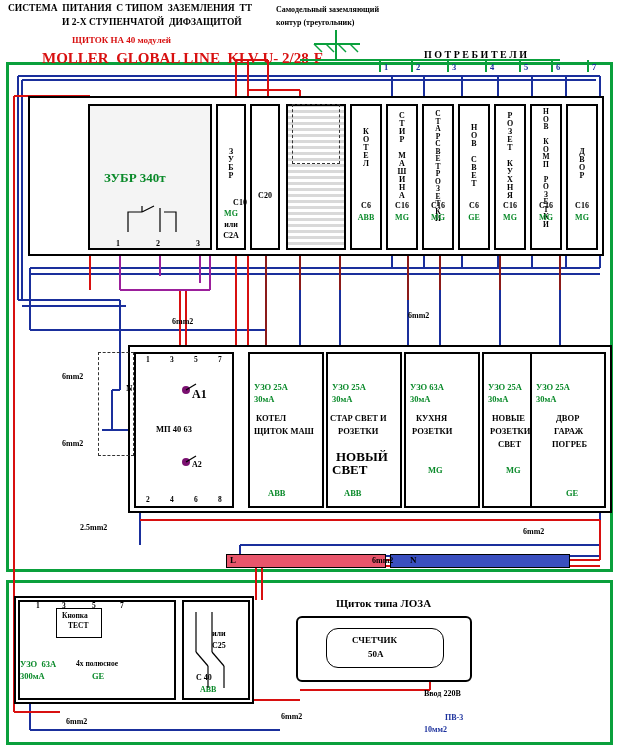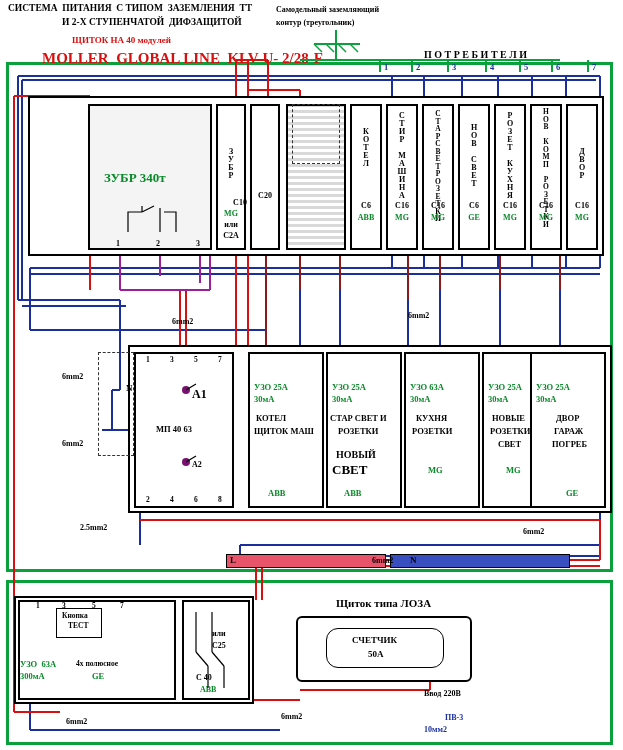--- a/index.html
+++ b/index.html
@@ -316,21 +316,21 @@
   <div class="txt b green" style="left:254px;top:395px;font-size:8.5px;">30мА</div>
   <div class="txt b black" style="left:256px;top:414px;font-size:8.5px;">КОТЕЛ</div>
   <div class="txt b black" style="left:254px;top:427px;font-size:8.5px;">ЩИТОК МАШ</div>
   <div class="txt b green" style="left:268px;top:489px;font-size:8.5px;">ABB</div>
 
   <div class="box" style="left:326px;top:352px;width:76px;height:156px;border:2px solid #000;background:#fff;"></div>
   <div class="txt b green" style="left:332px;top:383px;font-size:8.5px;">УЗО 25А</div>
   <div class="txt b green" style="left:332px;top:395px;font-size:8.5px;">30мА</div>
   <div class="txt b black" style="left:330px;top:414px;font-size:8.5px;">СТАР СВЕТ И</div>
   <div class="txt b black" style="left:338px;top:427px;font-size:8.5px;">РОЗЕТКИ</div>
-  <div class="txt b black" style="left:336px;top:450px;font-size:10px;">НОВЫЙ</div>
+  <div class="txt b black" style="left:336px;top:450px;font-size:13px;">НОВЫЙ</div>
   <div class="txt b black" style="left:332px;top:463px;font-size:13px;">СВЕТ</div>
   <div class="txt b green" style="left:344px;top:489px;font-size:8.5px;">ABB</div>
 
   <div class="box" style="left:404px;top:352px;width:76px;height:156px;border:2px solid #000;background:#fff;"></div>
   <div class="txt b green" style="left:410px;top:383px;font-size:8.5px;">УЗО 63А</div>
   <div class="txt b green" style="left:410px;top:395px;font-size:8.5px;">30мА</div>
   <div class="txt b black" style="left:416px;top:414px;font-size:8.5px;">КУХНЯ</div>
   <div class="txt b black" style="left:412px;top:427px;font-size:8.5px;">РОЗЕТКИ</div>
   <div class="txt b green" style="left:428px;top:466px;font-size:8.5px;">MG</div>
 

